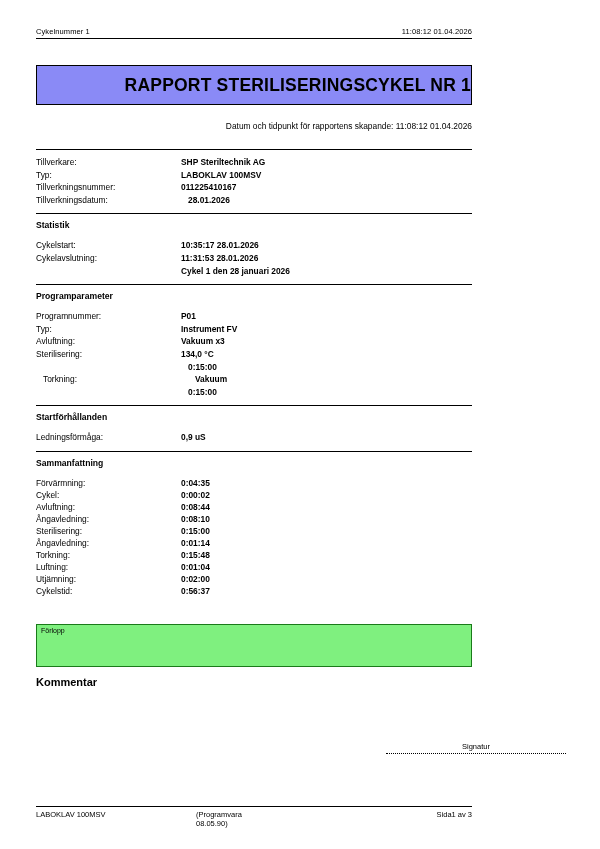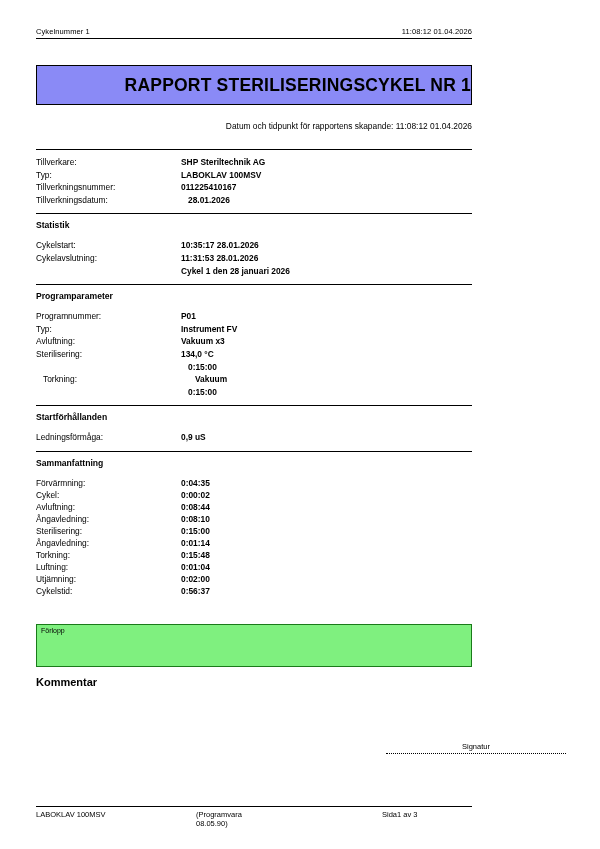--- a/index.html
+++ b/index.html
@@ -152,21 +152,21 @@
     right: 36px;
     top: 806px;
     border-top: 1.2px solid #000;
     padding-top: 3px;
     display: flex;
     font-size: 7.5px;
   }
   .doc-footer .f-left   { flex: 0 0 160px; }
   .doc-footer .f-mid    { flex: 1 1 auto; }
   .doc-footer .f-mid .sw-line2 { display: block; }
-  .doc-footer .f-right  { flex: 0 0 90px; }
+  .doc-footer .f-right  { flex: 0 0 90px; text-align: right; }
 </style>
 </head>
 <body>
 
 <div class="page">
 
   <div class="doc-header">
     <span>Cykelnummer 1</span>
     <span>11:08:12 01.04.2026</span>
   </div>

